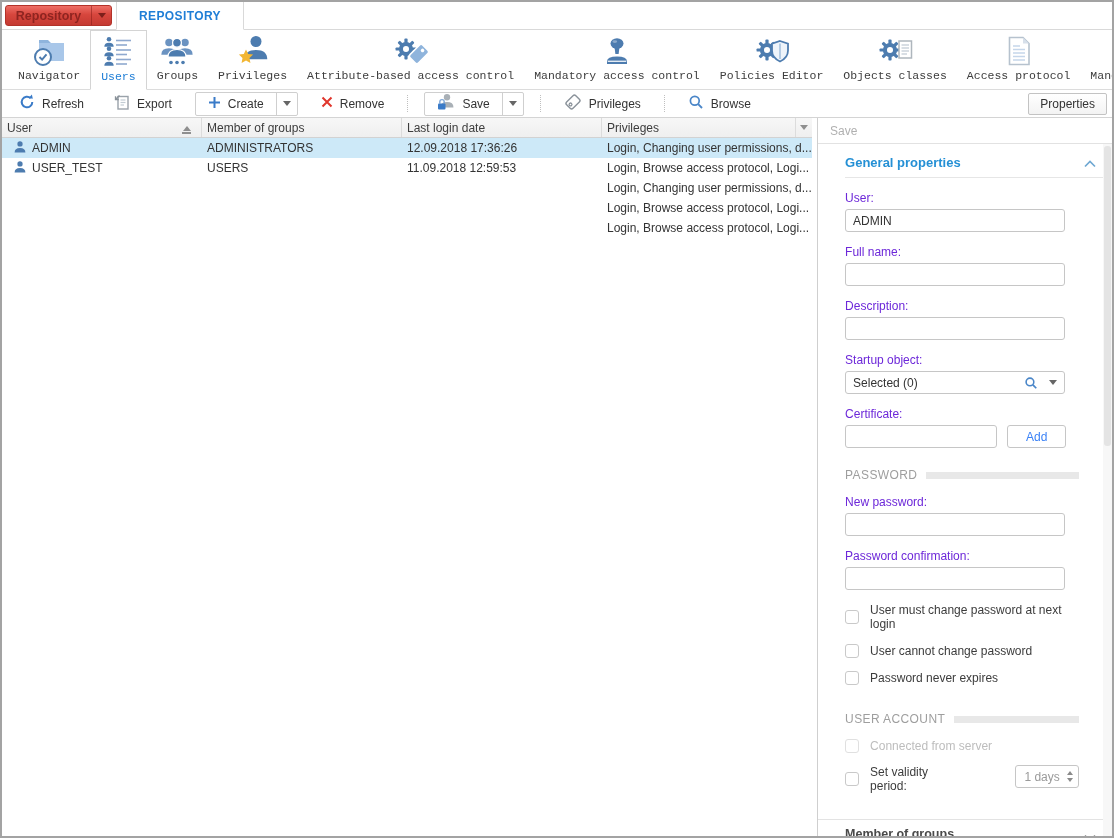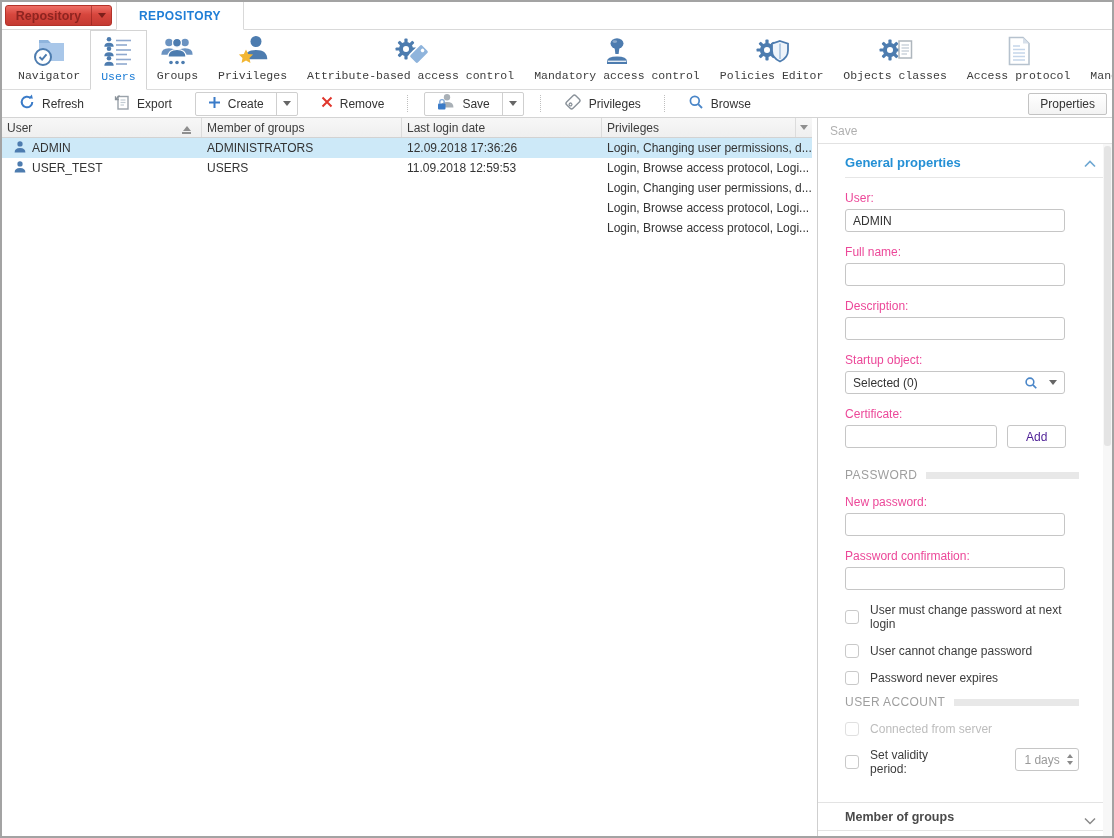--- a/index.html
+++ b/index.html
@@ -75,31 +75,31 @@
   .pcontent { position:relative; height:694px; overflow:hidden; }
   .pscroll { position:absolute; right:0; top:0; bottom:0; width:9px; background:#f7f7f7; }
   .pscroll .thumb { position:absolute; top:2px; left:1px; width:7px; height:300px; background:#e4e4e4; border-radius:3px; }
 
   .sec-head { position:relative; margin:8px 9px 0 27px; height:20px; display:flex; align-items:center; }
   .sec-head .sec-title { color:#2590d5; font-size:13px; font-weight:600; }
   .sec-head .chev { position:absolute; right:7px; top:5px; cursor:pointer; }
   .sec-rule { margin:5px 9px 0 27px; border-bottom:1px solid #e6e6e6; }
 
   .fgroup { padding-left:27px; padding-right:33px; }
-  .flabel { margin-top:13px; margin-bottom:4px; color:#ec4899; }
+  .flabel { margin-top:13px; margin-bottom:4px; color:#6d28d9; }
   .tinput { width:220px; height:23px; border:1px solid #c6c6c6; border-radius:3px; padding:0 7px;
             font:12px "Liberation Sans", sans-serif; color:#333; background:#fff; outline:none; }
   .selectbox { position:relative; width:220px; height:23px; border:1px solid #c6c6c6; border-radius:3px;
                display:flex; align-items:center; padding:0 7px; cursor:pointer; }
   .selectbox .sb-caret { position:absolute; right:7px; }
   .selectbox .sb-mag { position:absolute; right:26px; top:4px; }
   .cert-row { display:flex; gap:10px; align-items:center; }
   .cert-row .tinput { width:152px; }
   .btn { height:23px; padding:0 18px; border:1px solid #c6c6c6; border-radius:3px; background:#fff;
-         font:12px "Liberation Sans", sans-serif; color:#4c1d95; cursor:pointer; }
+         font:12px "Liberation Sans", sans-serif; color:#3b82f6; cursor:pointer; }
 
   .group-head { display:flex; align-items:center; margin-top:20px; padding-left:27px; padding-right:33px; }
   .group-head .gh-label { color:#9e9e9e; letter-spacing:.4px; white-space:nowrap; }
   .group-head .gh-bar { flex:1; height:7px; background:#e8e8e8; margin-left:9px; }
 
   .check-row { display:flex; align-items:center; gap:11px; margin-top:13px; cursor:pointer; }
   .cbox { width:14px; height:14px; border:1px solid #c9c9c9; border-radius:3px; background:#fff; flex:none; }
   .clabel { color:#3c3c3c; }
   .check-row.disabled .cbox { border-color:#e0e0e0; }
   .check-row.disabled .clabel { color:#bdbdbd; }
@@ -542,21 +542,21 @@
           <label class="check-row">
             <span class="cbox"></span>
             <span class="clabel">User cannot change password</span>
           </label>
           <label class="check-row">
             <span class="cbox"></span>
             <span class="clabel">Password never expires</span>
           </label>
         </div>
 
-        <div class="group-head" style="margin-top:10px">
+        <div class="group-head" style="margin-top:27px">
           <span class="gh-label">USER ACCOUNT</span>
           <span class="gh-bar"></span>
         </div>
 
         <div class="fgroup">
           <label class="check-row disabled">
             <span class="cbox"></span>
             <span class="clabel">Connected from server</span>
           </label>
 

